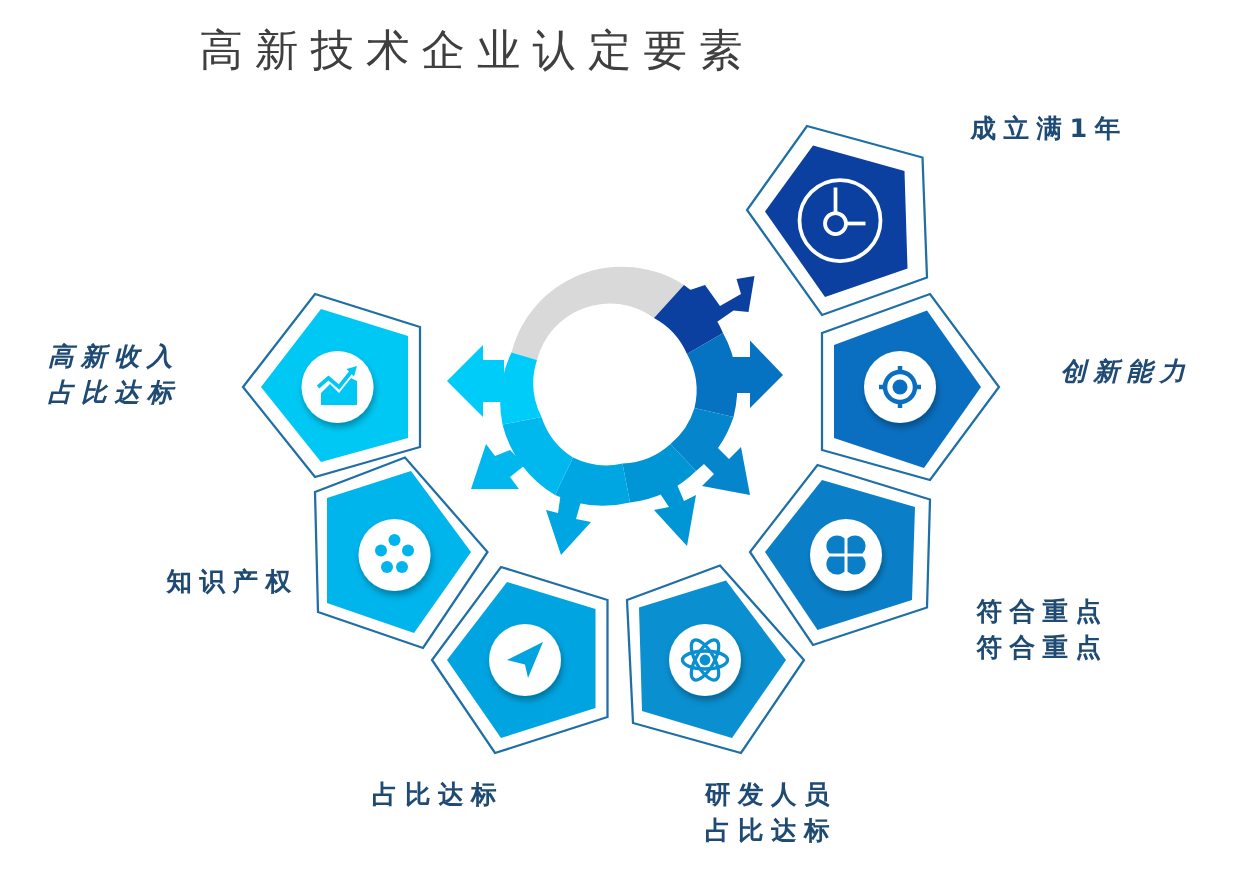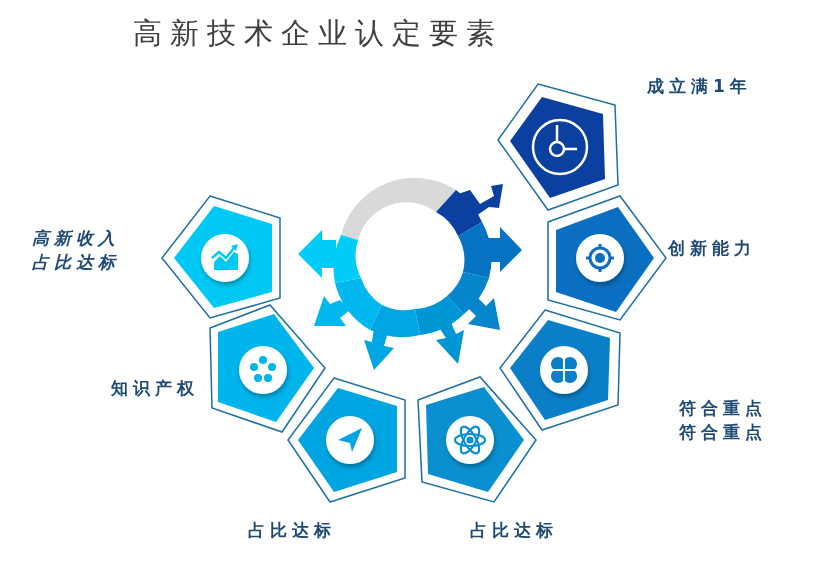--- a/index.html
+++ b/index.html
@@ -134,28 +134,29 @@
       <polygon points="214,270 214,262 220,256 226,262 234,252 238,254 238,270"></polygon>
       <polyline points="212,258 219,252 226,258 234,248" fill="none" stroke="#00c8f4" stroke-width="2.5"></polyline>
       <polygon points="231,246 238,244 236,251"></polygon>
     </g>
   </g>
 </svg>
 
 <div class="label" style="left:628px; top:74px;margin-left:19px;">
   <div>成立满1年</div>
 </div>
-<div class="label" style="left:668px; top:236px;">
+<div class="label" style="left:707px; top:236px;font-style:italic;">
   <div>创新能力</div>
 </div>
-<div class="label" style="left:679px; top:396px;">
+<div class="label" style="left:651px; top:396px;">
   <div>符合重点</div>
   <div>符合重点</div>
 </div>
 <div class="label" style="left:470px; top:518px;">
+  <div>研发人员</div>
   <div>占比达标</div>
 </div>
 <div class="label" style="left:248px; top:518px;">
   <div>占比达标</div>
 </div>
 <div class="label" style="left:80px; top:376px;margin-left:31px;">
   <div>知识产权</div>
 </div>
 <div class="label" style="left:32px; top:226px;font-style:italic;">
   <div>高新收入</div>

